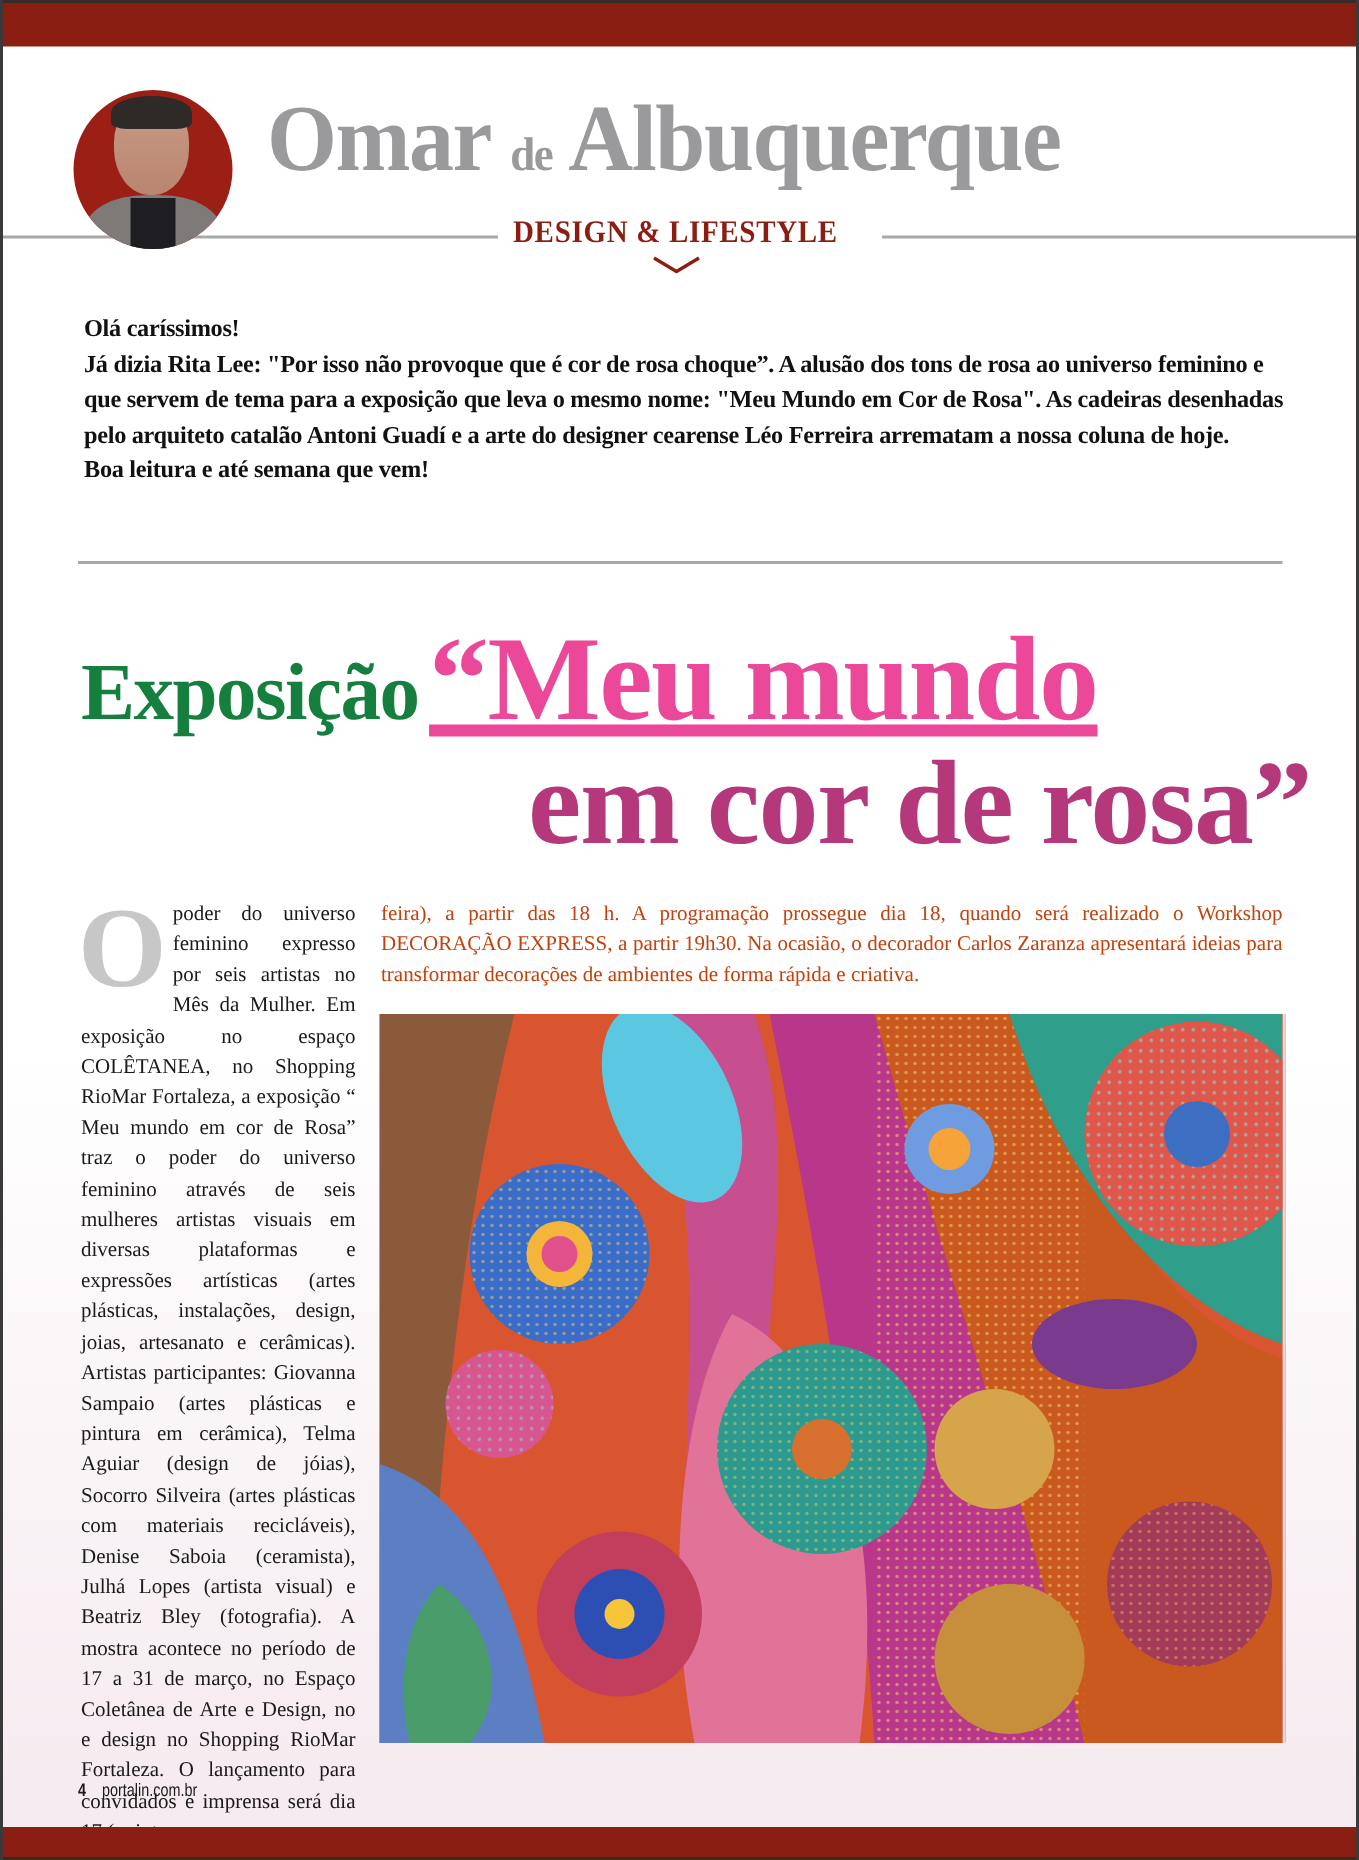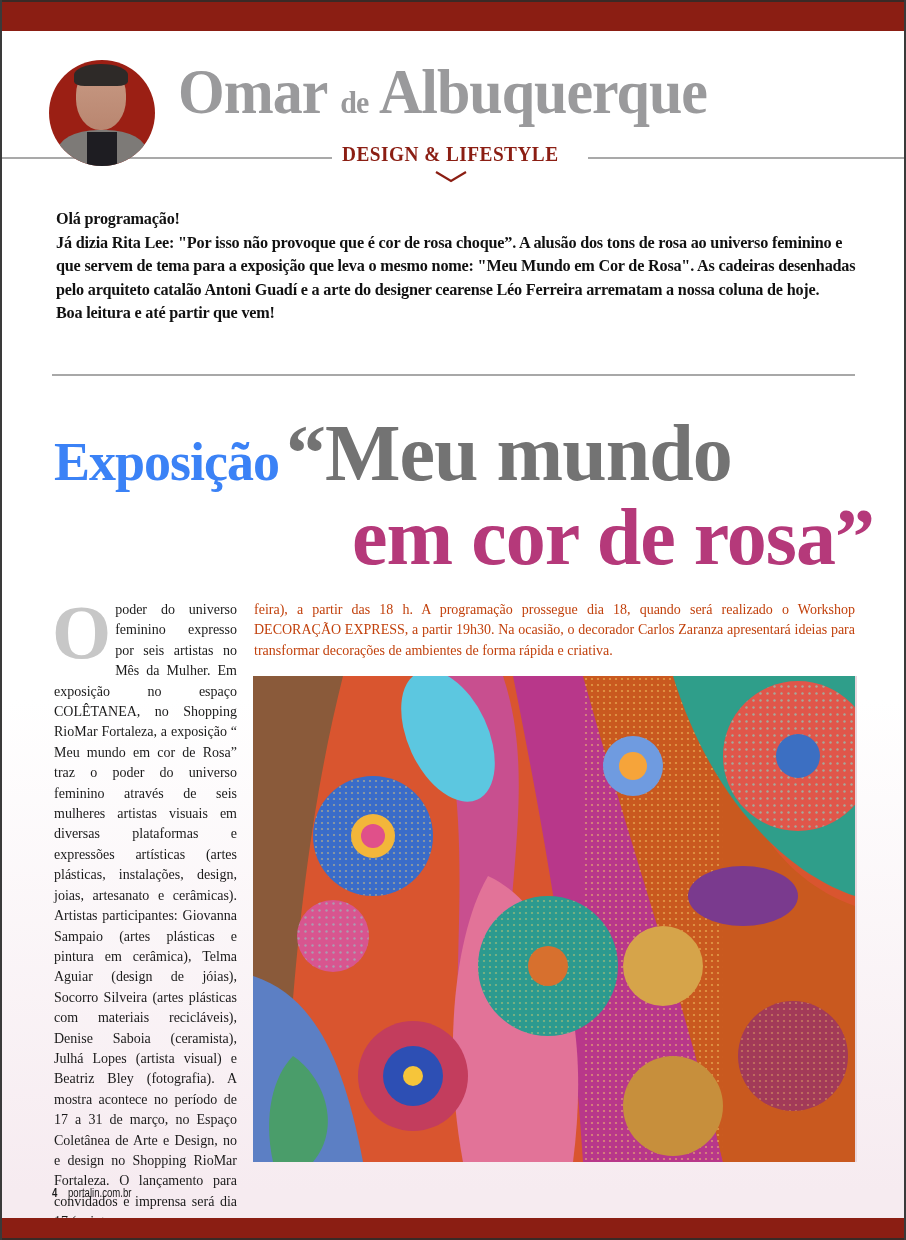--- a/index.html
+++ b/index.html
@@ -21,22 +21,22 @@
   .author-name .de { font-size: 30px; }
   .rule-line { position: absolute; top: 157px; height: 2px; background: #a9a9a9; }
   .section-label { position: absolute; left: 340px; top: 144px; font-family: "Liberation Serif", serif; font-weight: bold; color: #8b1e13; font-size: 21px; letter-spacing: 0.5px; line-height: 1; transform: scaleX(0.92); transform-origin: left; white-space: nowrap; }
   .chevron { position: absolute; left: 432px; top: 170px; width: 34px; height: 14px; }
 
   .intro { position: absolute; left: 54px; top: 208px; width: 800px; font-family: "Liberation Serif", serif; font-weight: bold; font-size: 16.2px; line-height: 23.5px; color: #111; letter-spacing: -0.2px; }
   .intro p { margin: 0; }
   .divider { position: absolute; left: 50px; top: 374px; width: 803px; height: 2px; background: #a8a8a8; }
 
   .title { position: absolute; left: 52px; top: 420px; width: 820px; font-family: "Liberation Serif", serif; font-weight: bold; line-height: 66px; letter-spacing: -1px; }
-  .title .black { color: #3b82f6; font-size: 54px; }
-  .title .pink { color: #737373; font-size: 80px; }
+  .title .black { color: #15803d; font-size: 54px; }
+  .title .pink { color: #ec4899; font-size: 80px; text-decoration: underline; }
   .title .line2 { display: block; color: #b5397a; font-size: 80px; margin-top: 2px; text-align: right; }
 
   .col-left { position: absolute; left: 52px; top: 600px; width: 183px; font-size: 14px; line-height: 20.4px; text-align: justify; color: #1a1a1a; }
   .dropcap { float: left; font-size: 76px; line-height: 60px; color: #c7c7c7; font-weight: bold; margin: 2px 4px 0 -2px; }
   .col-right-text { position: absolute; left: 252px; top: 600px; width: 601px; font-size: 14px; line-height: 20.4px; text-align: justify; color: #c2410c; }
 
   .painting { position: absolute; left: 251px; top: 676px; width: 602px; height: 486px; overflow: hidden; background: #d8542e; border-right: 2px solid #e8d8de; }
   .painting svg { display: block; }
 
   .footer { position: absolute; left: 50px; top: 1186px; font-family: "Liberation Sans", sans-serif; font-size: 12px; color: #1a1a1a; transform: scaleX(0.8); transform-origin: left; white-space: nowrap; }
@@ -61,23 +61,23 @@
   </div>
   <div class="rule-line" style="left:0;width:330px;"></div>
   <div class="section-label">DESIGN &amp; LIFESTYLE</div>
   <div class="rule-line" style="left:586px;width:320px;"></div>
   <svg class="chevron" viewBox="0 0 34 14">
     <polyline points="2,2 17,11 32,2" fill="none" stroke="#8b1e13" stroke-width="2.2"></polyline>
   </svg>
 </div>
 
 <div class="intro">
-  <p>Olá programação!</p>
+  <p>Olá caríssimos!</p>
   <p>Já dizia Rita Lee: "Por isso não provoque que é cor de rosa choque”. A alusão dos tons de rosa ao universo feminino e que servem de tema para a exposição que leva o mesmo nome: "Meu Mundo em Cor de Rosa". As cadeiras desenhadas pelo arquiteto catalão Antoni Guadí e a arte do designer cearense Léo Ferreira arrematam a nossa coluna de hoje.</p>
-  <p>Boa leitura e até partir que vem!</p>
+  <p>Boa leitura e até semana que vem!</p>
 </div>
 
 <div class="divider"></div>
 
 <h1 class="title" style="margin:0;">
   <span class="black">Exposição</span>
   <span class="pink">“Meu mundo</span>
   <span class="line2">em cor de rosa”</span>
 </h1>
 

